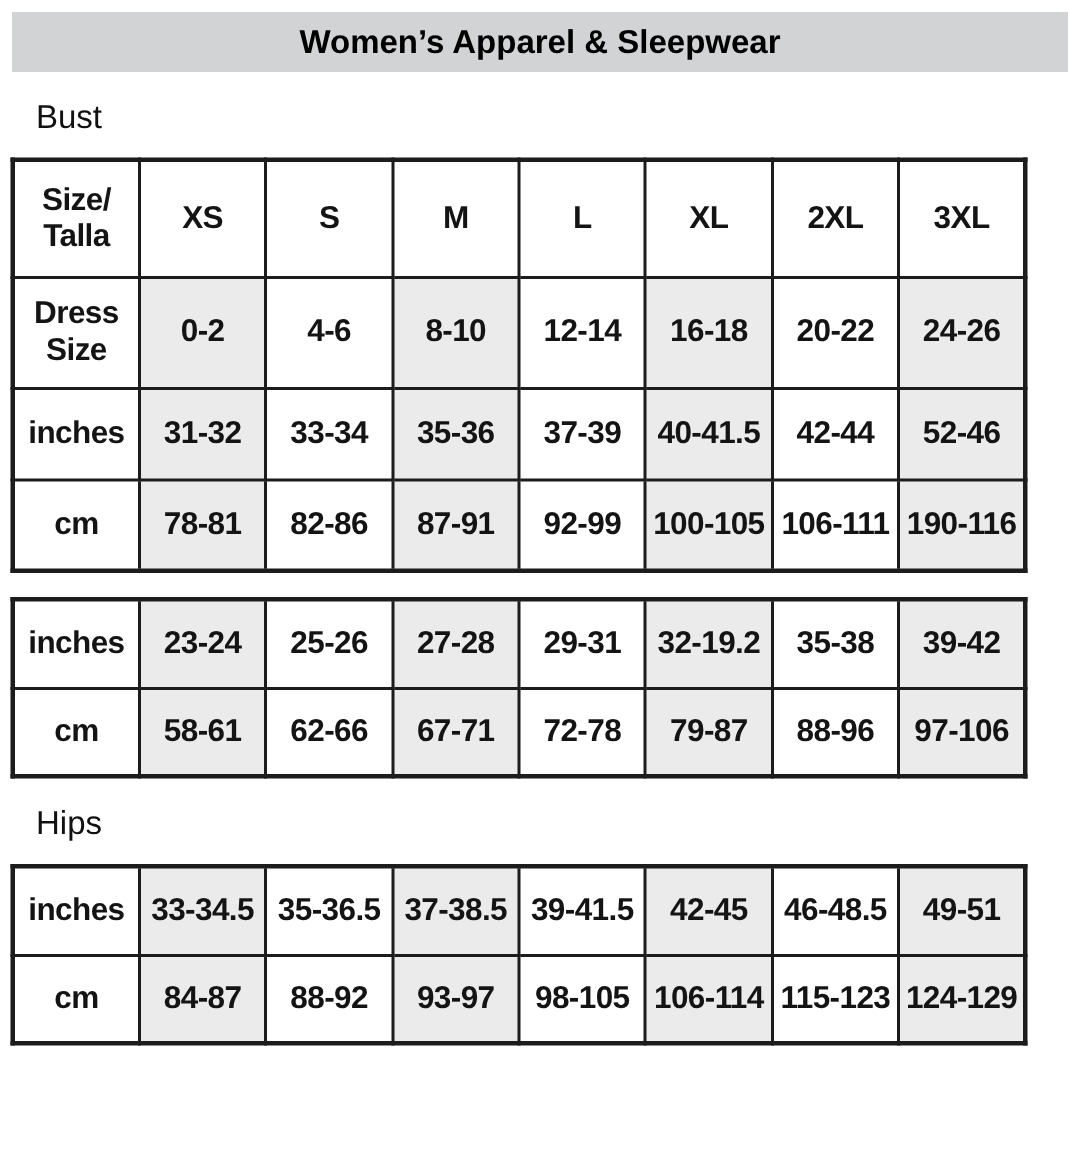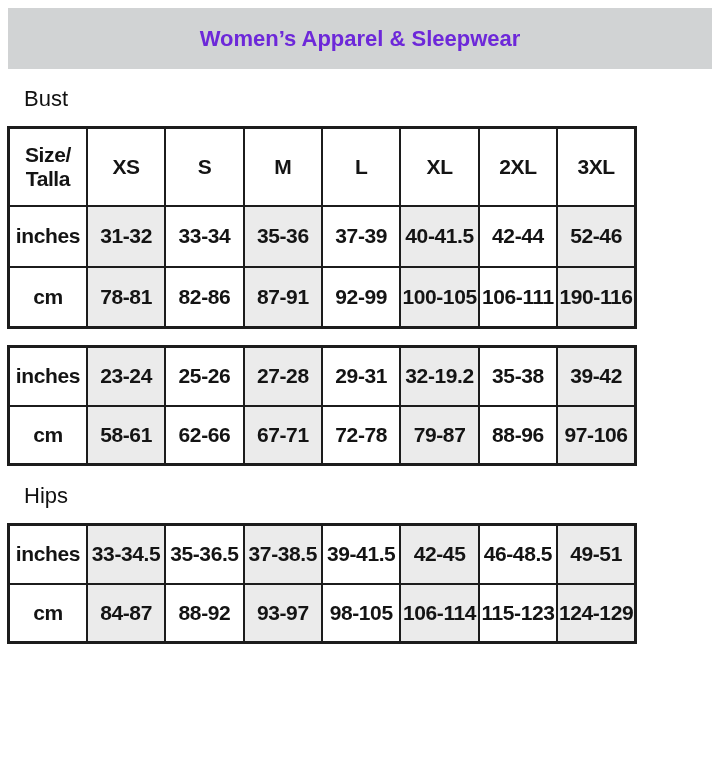--- a/index.html
+++ b/index.html
@@ -15,36 +15,36 @@
     background: #ffffff;
   }
   body {
     width: 720px; height: 779px;
     overflow: hidden;
     font-family: "Liberation Sans", sans-serif;
     color: var(--text);
   }
   .title-bar {
     margin: 8px 8px 0 8px;
-    height: 61px;
+    height: 40px;
     background: var(--title-bar-bg);
     display: flex; align-items: center; justify-content: center;
     font-size: 22px; font-weight: 600;
-    color: #6d28d9;
+    color: #000000;
   }
   h2.section-heading {
     margin: 19px 0 11px 24px;
     font-size: 22px; line-height: 1;
     font-weight: 400;
     color: #111111;
   }
   table.size-table {
     border-collapse: collapse;
     table-layout: fixed;
-    width: 630px;
+    width: 678px;
     margin: 16px 7px;
     border: 3px solid var(--table-border);
   }
   table.size-table th, table.size-table td {
     border: 2px solid var(--table-border);
     text-align: center; vertical-align: middle;
     padding: 0;
     font-size: 21px; font-weight: 700;
     letter-spacing: -0.4px;
     line-height: 1.15;
@@ -79,20 +79,30 @@
           <span>Size/</span>
           <span>Talla</span>
         </th>
         <th>XS</th>
         <th>S</th>
         <th>M</th>
         <th>L</th>
         <th>XL</th>
         <th>2XL</th>
         <th>3XL</th>
+      </tr>
+      <tr class="row-tall">
+        <td>Dress Size</td>
+        <td>0-2</td>
+        <td>4-6</td>
+        <td>8-10</td>
+        <td>12-14</td>
+        <td>16-18</td>
+        <td>20-22</td>
+        <td>24-26</td>
       </tr>
       <tr class="row-unit">
         <td>inches</td>
         <td>31-32</td>
         <td>33-34</td>
         <td>35-36</td>
         <td>37-39</td>
         <td>40-41.5</td>
         <td>42-44</td>
         <td>52-46</td>

